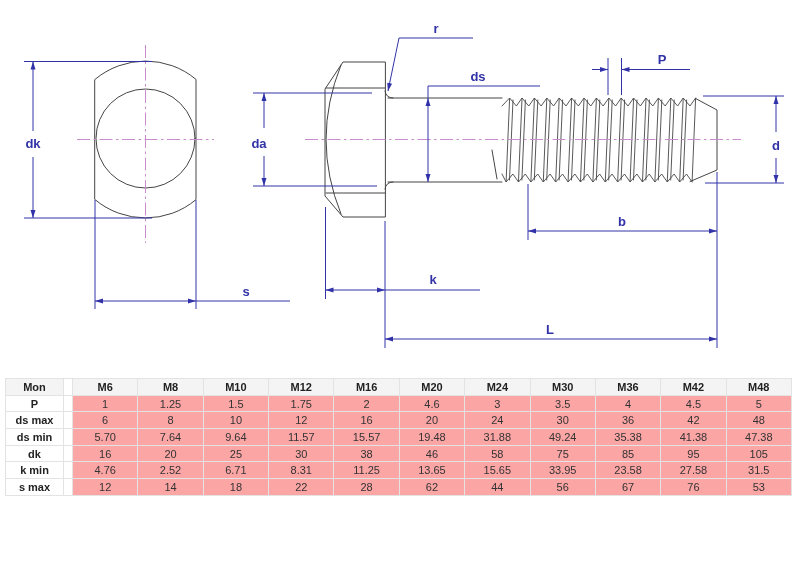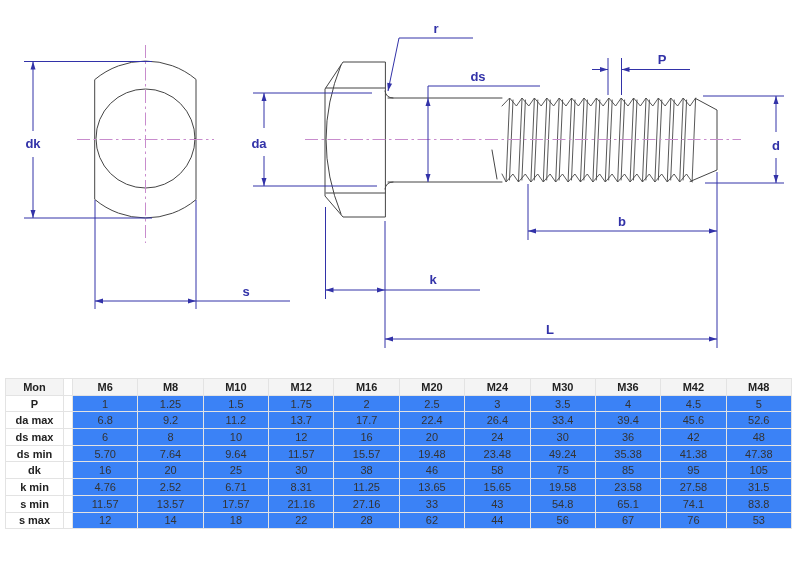--- a/index.html
+++ b/index.html
@@ -1,20 +1,20 @@
 <!DOCTYPE html>
 <html><head>
 <meta charset="utf-8">
 <style>
   html,body{margin:0;padding:0;background:#ffffff;}
   body{width:800px;height:570px;position:relative;font-family:"Liberation Sans",sans-serif;overflow:hidden;}
   .stage{position:absolute;inset:0;background:#fff;}
   svg{position:absolute;left:0;top:0;}
   .dim-label{font:bold 13px "Liberation Sans",sans-serif;fill:#3232a8;}
-  table.spec{position:absolute;left:5px;top:378px;width:787px;border-collapse:collapse;table-layout:fixed;background:#3b82f6;}
+  table.spec{position:absolute;left:5px;top:378px;width:787px;border-collapse:collapse;table-layout:fixed;background:#fca5a5;}
   table.spec th,table.spec td{
     border:1px solid #e3e3e3;height:15.7px;padding:0;margin:0;
     font:11px "Liberation Sans",sans-serif;text-align:center;vertical-align:middle;color:#333;
     overflow:hidden;white-space:nowrap;
   }
   table.spec thead th{background:#f4f4f4;font-weight:bold;color:#222;}
   table.spec tbody th{background:#fff;font-weight:bold;color:#222;}
   table.spec .spacer{background:#fff;}
 </style>
 </head>
@@ -134,41 +134,26 @@
       </thead>
     <tbody>
         <tr>
           <th>P</th>
           <td class="spacer"></td>
           <td>1</td>
           <td>1.25</td>
           <td>1.5</td>
           <td>1.75</td>
           <td>2</td>
-          <td>2.5</td>
+          <td>4.6</td>
           <td>3</td>
           <td>3.5</td>
           <td>4</td>
           <td>4.5</td>
           <td>5</td>
-        </tr>
-        <tr>
-          <th>da max</th>
-          <td class="spacer"></td>
-          <td>6.8</td>
-          <td>9.2</td>
-          <td>11.2</td>
-          <td>13.7</td>
-          <td>17.7</td>
-          <td>22.4</td>
-          <td>26.4</td>
-          <td>33.4</td>
-          <td>39.4</td>
-          <td>45.6</td>
-          <td>52.6</td>
         </tr>
         <tr>
           <th>ds max</th>
           <td class="spacer"></td>
           <td>6</td>
           <td>8</td>
           <td>10</td>
           <td>12</td>
           <td>16</td>
           <td>20</td>
@@ -180,21 +165,21 @@
         </tr>
         <tr>
           <th>ds min</th>
           <td class="spacer"></td>
           <td>5.70</td>
           <td>7.64</td>
           <td>9.64</td>
           <td>11.57</td>
           <td>15.57</td>
           <td>19.48</td>
-          <td>23.48</td>
+          <td>31.88</td>
           <td>49.24</td>
           <td>35.38</td>
           <td>41.38</td>
           <td>47.38</td>
         </tr>
         <tr>
           <th>dk</th>
           <td class="spacer"></td>
           <td>16</td>
           <td>20</td>
@@ -211,39 +196,24 @@
         <tr>
           <th>k min</th>
           <td class="spacer"></td>
           <td>4.76</td>
           <td>2.52</td>
           <td>6.71</td>
           <td>8.31</td>
           <td>11.25</td>
           <td>13.65</td>
           <td>15.65</td>
-          <td>19.58</td>
+          <td>33.95</td>
           <td>23.58</td>
           <td>27.58</td>
           <td>31.5</td>
-        </tr>
-        <tr>
-          <th>s min</th>
-          <td class="spacer"></td>
-          <td>11.57</td>
-          <td>13.57</td>
-          <td>17.57</td>
-          <td>21.16</td>
-          <td>27.16</td>
-          <td>33</td>
-          <td>43</td>
-          <td>54.8</td>
-          <td>65.1</td>
-          <td>74.1</td>
-          <td>83.8</td>
         </tr>
         <tr>
           <th>s max</th>
           <td class="spacer"></td>
           <td>12</td>
           <td>14</td>
           <td>18</td>
           <td>22</td>
           <td>28</td>
           <td>62</td>

